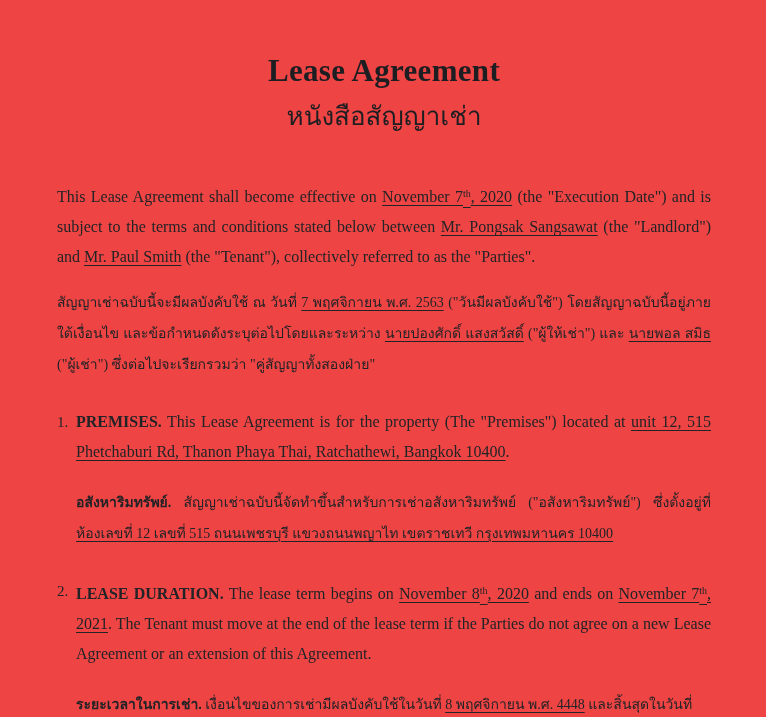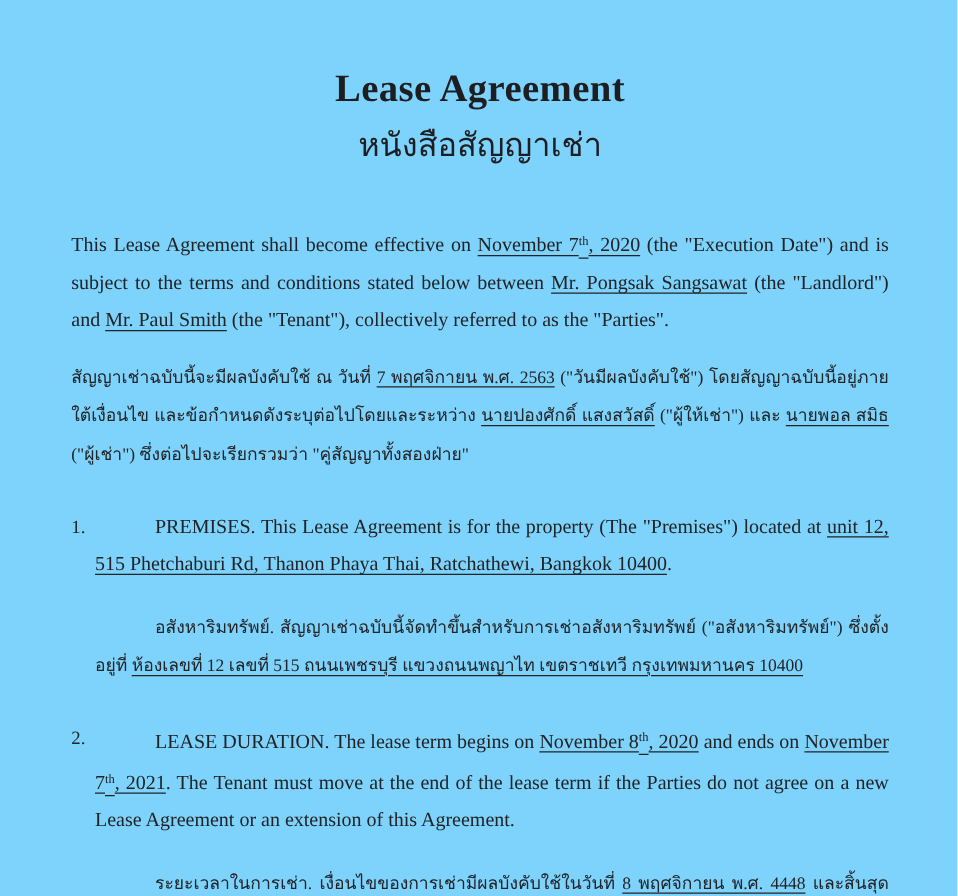--- a/index.html
+++ b/index.html
@@ -5,21 +5,21 @@
   html, body {
     margin: 0;
     padding: 0;
     background: #ffffff;
   }
   .page {
     position: relative;
     width: 766px;
     height: 717px;
     box-sizing: border-box;
-    background: #7dd3fc;
+    background: #ef4444;
     color: #222326;
     font-family: "Liberation Serif", "DejaVu Serif", serif;
     padding: 52px 55px 0 57px;
     overflow: hidden;
   }
   .doc-title {
     margin: 0;
     text-align: center;
     font-size: 31px;
     line-height: 38px;
@@ -55,21 +55,21 @@
   }
   .section-item + .section-item { margin-top: 27px; }
   .section-num {
     flex: 0 0 19px;
     font-size: 15px;
     line-height: 30px;
     color: #222326;
   }
   .section-body { flex: 1 1 auto; min-width: 0; }
   .section-th { margin-top: 20px; }
-  .b { font-weight: normal; margin-left: 48px; }
+  .b { font-weight: bold; }
   .u {
     text-decoration: underline;
     text-underline-offset: 3px;
     text-decoration-thickness: 1px;
   }
   .sup {
     font-size: 10px;
     vertical-align: 5px;
   }
   .sup.u { text-underline-offset: 10px; margin-top: 12px; }

